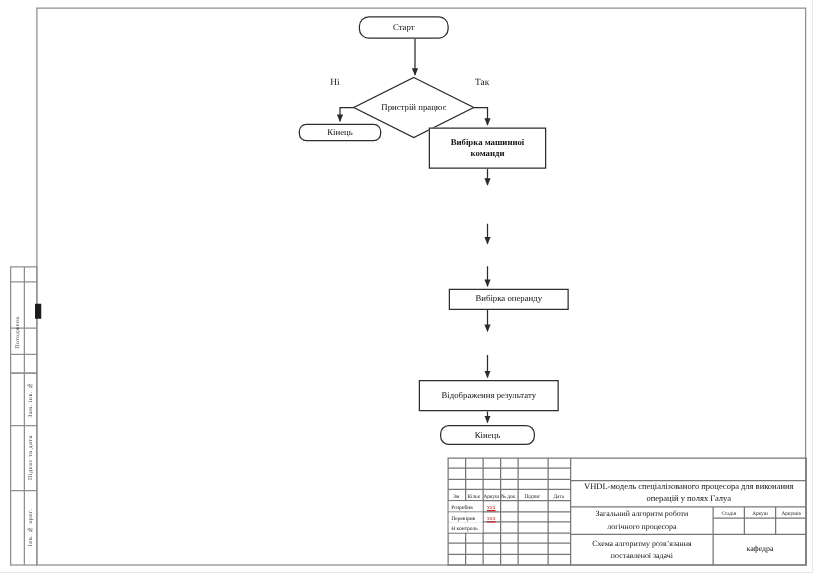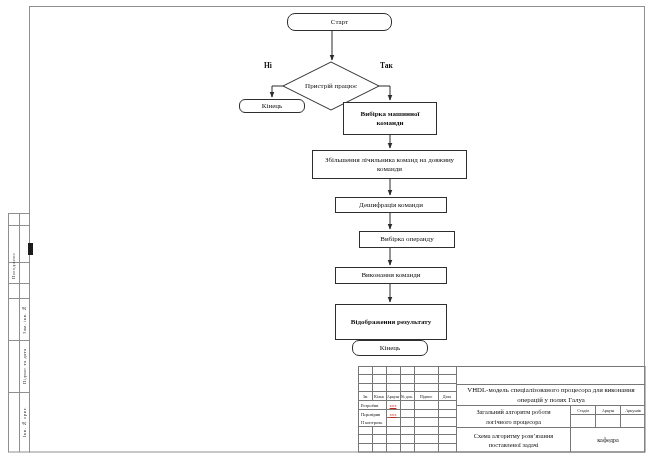--- a/index.html
+++ b/index.html
@@ -12,21 +12,21 @@
   .node{
     position:absolute;border:1px solid #2e2e2e;background:#fff;
     display:flex;align-items:center;justify-content:center;text-align:center;
     font-size:7px;line-height:1.25;padding:1px 3px;box-sizing:border-box;z-index:2;
   }
   .term{border-radius:8px;}
   .dtext{
     position:absolute;display:flex;align-items:center;justify-content:center;
     text-align:center;font-size:7px;line-height:1.2;z-index:2;
   }
-  .blabel{position:absolute;font-size:7.5px;z-index:2;font-weight:bold;}
+  .blabel{position:absolute;font-size:7.5px;z-index:2;}
   .tb{position:absolute;box-sizing:border-box;display:flex;align-items:center;justify-content:center;text-align:center;z-index:2;}
   .tb-code{font-size:12px;letter-spacing:2px;}
   .tb-proj{font-size:6.8px;line-height:1.45;padding:0 8px;}
   .tb-doc{font-size:6.3px;line-height:1.5;padding:0 6px;}
   .tb-small{font-size:4.2px;color:#222;}
   .tb-role{font-size:4.4px;justify-content:flex-start;background:#fff;padding-left:2px;}
   .tb-red{font-size:4.6px;color:var(--placeholder-red,#c2271b);text-decoration:underline;}
   .vlab{
     position:absolute;writing-mode:vertical-rl;transform:rotate(180deg);
     font-size:4.6px;color:#333;display:flex;align-items:center;justify-content:center;
@@ -95,40 +95,37 @@
       <polyline points="390,135 390,148" marker-end="url(#ah)"></polyline>
       <polyline points="390,179 390,195" marker-end="url(#ah)"></polyline>
       <polyline points="390,213 390,229" marker-end="url(#ah)"></polyline>
       <polyline points="390,248 390,265" marker-end="url(#ah)"></polyline>
       <polyline points="390,284 390,302" marker-end="url(#ah)"></polyline>
       <polyline points="390,329 390,338" marker-end="url(#ah)"></polyline>
       <polygon points="331,62 379,86 331,110 283,86" fill="#ffffff"></polygon>
     </g>
   </svg>
 
-  <div class="node term" style="left:287px;top:13px;width:105px;height:18px;">Старт</div>
+  <div class="node term" style="left:287px;top:13px;width:72px;height:18px;">Старт</div>
 
   <div class="dtext" style="left:293px;top:74px;width:76px;height:24px;">Пристрій працює</div>
 
   <div class="blabel" style="left:258px;top:61px;width:20px;text-align:center;">Ні</div>
   <div class="blabel" style="left:380px;top:61px;width:22px;text-align:left;">Так</div>
 
   <div class="node term" style="left:239px;top:99px;width:66px;height:14px;border-radius:6px;">Кінець</div>
 
   <div class="node" style="left:343px;top:102px;width:94px;height:33px;font-weight:bold;">Вибірка машинної команди</div>
 
-  <div class="node" style="left:312px;top:150px;width:155px;height:29px;">Збільшення лічильника команд на довжину команди</div>
 
-  <div class="node" style="left:335px;top:197px;width:112px;height:16px;">Дешифрація команди</div>
 
   <div class="node" style="left:335px;top:231px;width:96px;height:17px;margin-left:24px;">Вибірка операнду</div>
 
-  <div class="node" style="left:335px;top:267px;width:112px;height:17px;">Виконання команди</div>
 
-  <div class="node" style="left:335px;top:304px;width:112px;height:36px;font-weight:bold;">Відображення результату</div>
+  <div class="node" style="left:335px;top:304px;width:112px;height:25px;">Відображення результату</div>
 
   <div class="node term" style="left:352px;top:340px;width:76px;height:16px;border-radius:7px;">Кінець</div>
 
   <div class="vlab" style="left:9px;top:235px;width:9px;height:62px;">Погоджено</div>
   <div class="vlab" style="left:19px;top:301px;width:10px;height:38px;">Зам. інв. №</div>
   <div class="vlab" style="left:19px;top:342px;width:10px;height:49px;">Підпис та дата</div>
   <div class="vlab" style="left:19px;top:394px;width:10px;height:56px;">Інв. № ориг.</div>
 
   <div class="tb tb-proj" style="left:457px;top:385px;width:188px;height:20px;">VHDL-модель спеціалізованого процесора для виконання операцій у полях Галуа</div>
   <div class="tb tb-doc" style="left:457px;top:406px;width:113px;height:21px;">Загальний алгоритм роботи логічного процесора</div>

